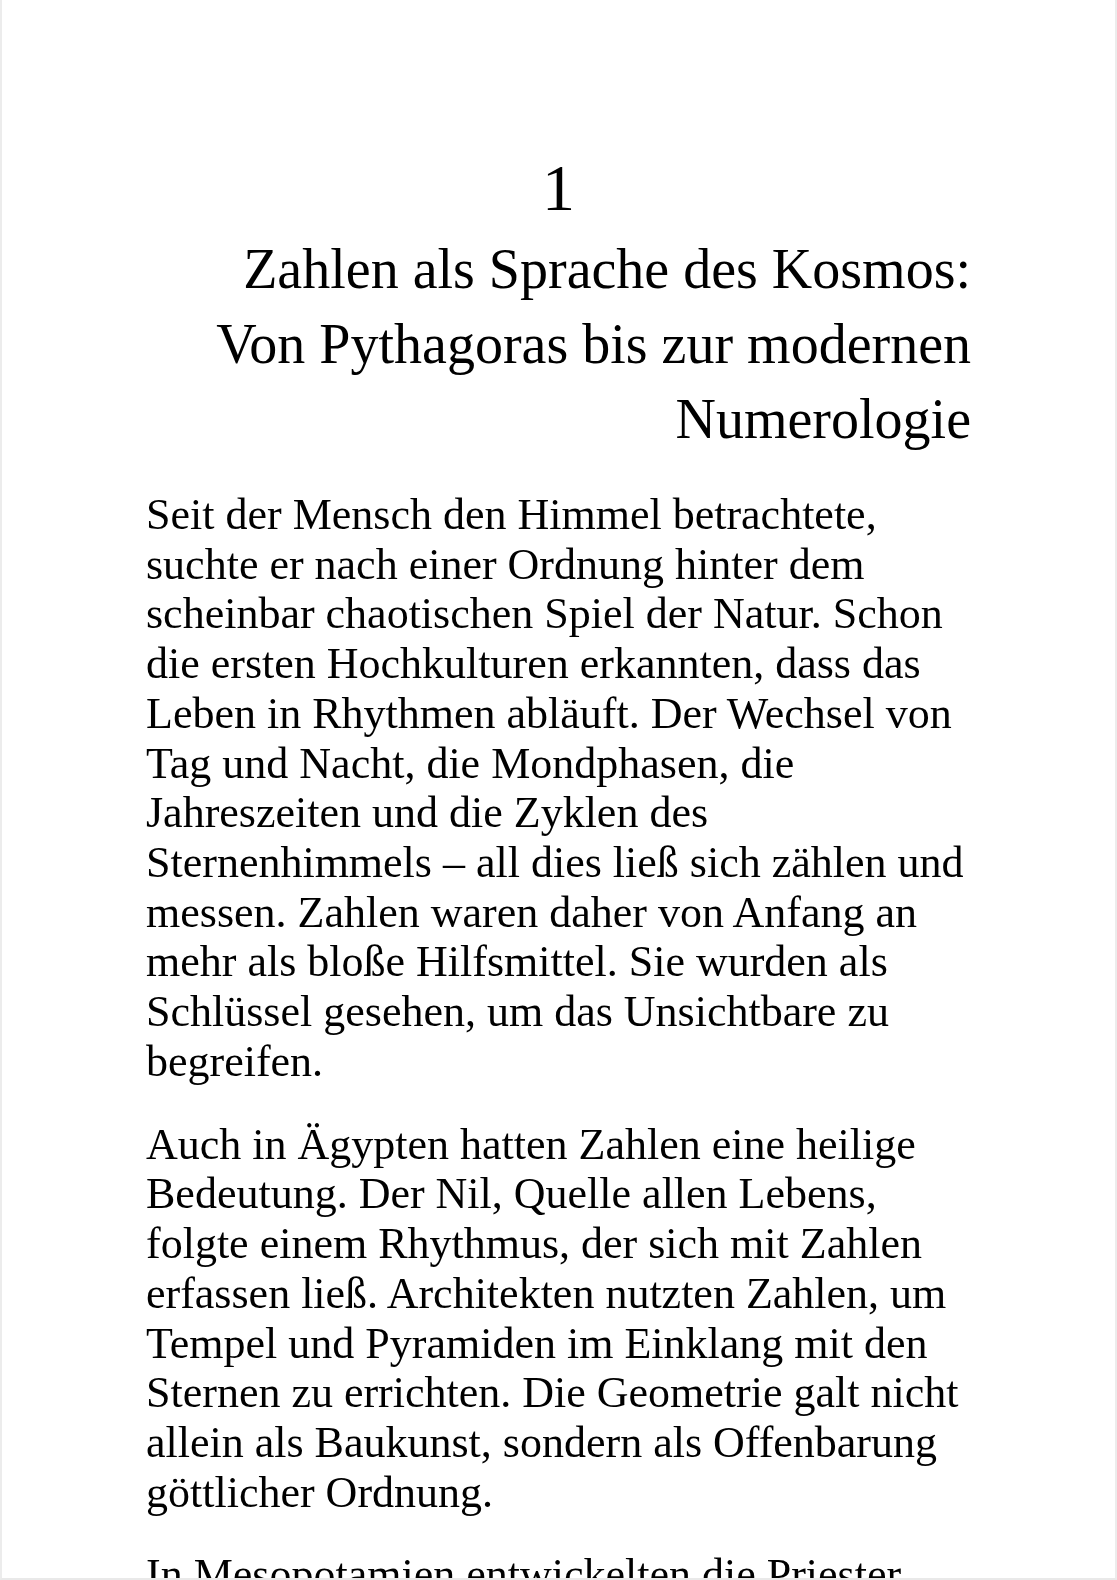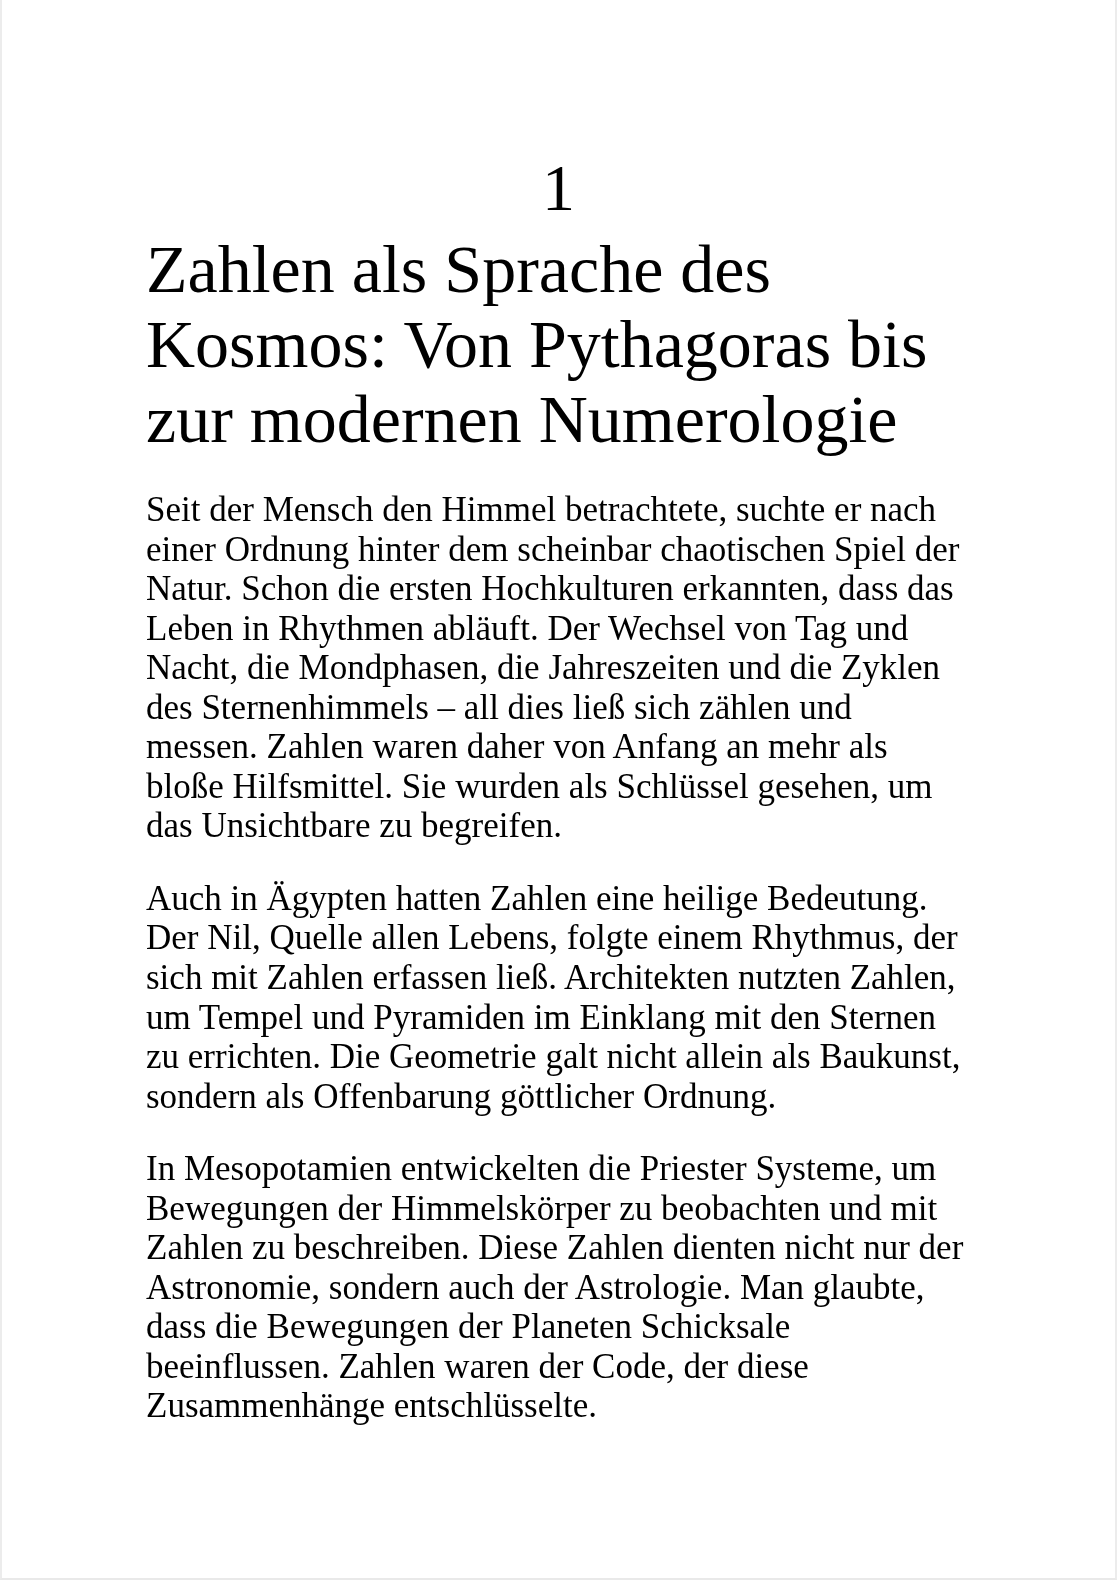--- a/index.html
+++ b/index.html
@@ -29,32 +29,32 @@
   }
   .chapter-number {
     margin-top: 150px;
     font-size: 66px;
     line-height: 76px;
     text-align: center;
     font-weight: 400;
   }
   .chapter-title {
     margin: 6px 0 0 0;
-    font-size: 68px;
+    font-size: 56px;
     line-height: 75px;
-    text-align: left;
+    text-align: right;
     font-weight: 400;
   }
   .chapter-body {
     display: block;
     margin-top: 30px;
   }
   .chapter-body p {
     margin: 33px 0;
-    font-size: 35px;
+    font-size: 44px;
     line-height: 1.13;
     text-align: left;
     letter-spacing: 0;
   }
 </style>
 </head>
 <body>
 
 <div class="page">
   <div class="page-inner">

